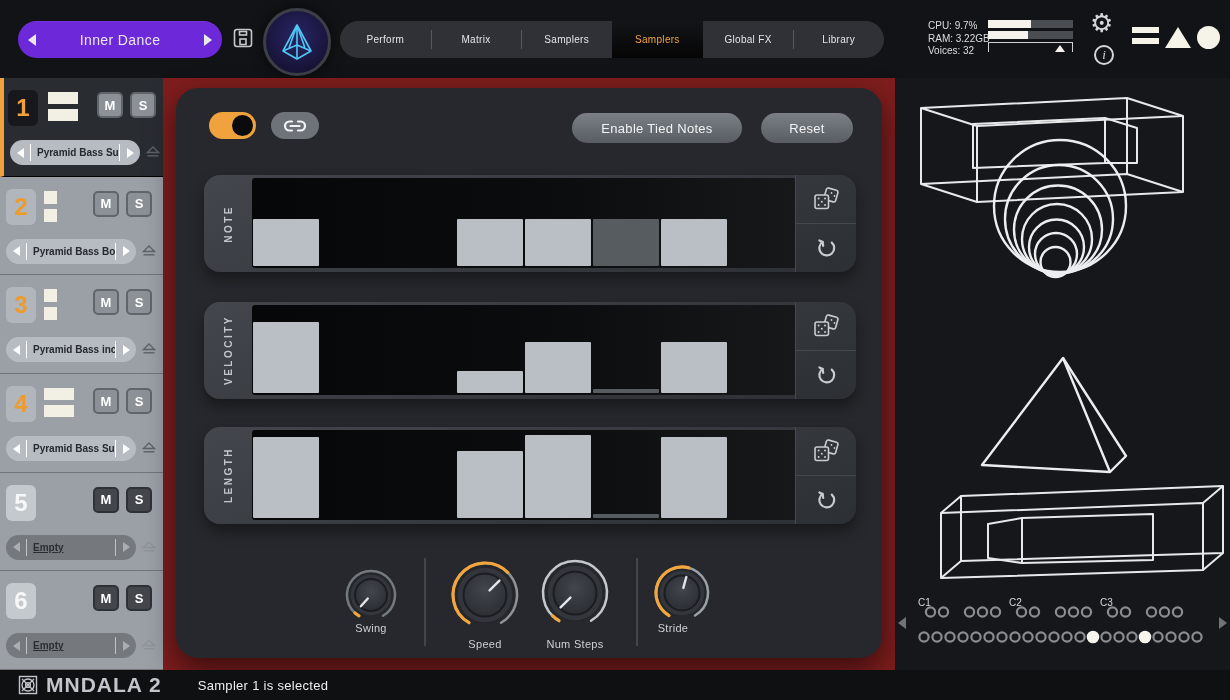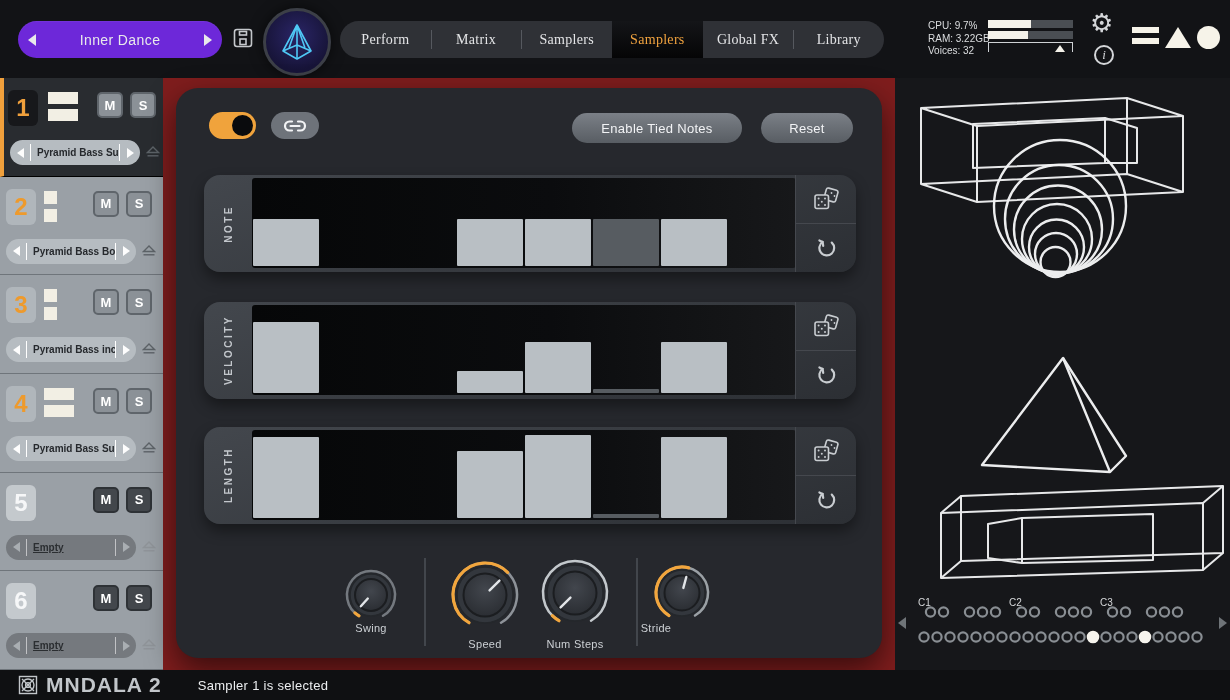--- a/index.html
+++ b/index.html
@@ -13,22 +13,22 @@
   .tri{width:0;height:0;display:inline-block;}
   .tri.l{border-top:6px solid transparent;border-bottom:6px solid transparent;border-right:8px solid #e8e9eb;}
   .tri.r{border-top:6px solid transparent;border-bottom:6px solid transparent;border-left:8px solid #e8e9eb;}
   .pp-btn{width:28px;display:flex;justify-content:center;cursor:pointer;background:none;border:none;padding:0;}
   .save-btn{position:absolute;left:232px;top:27px;background:none;border:none;padding:0;cursor:pointer;}
   .logo-medallion{position:absolute;left:263px;top:8px;width:62px;height:62px;border-radius:50%;
       background:radial-gradient(circle at 50% 40%,#2a2566 0%,#171438 70%);
       border:3px solid #3c3f47;box-shadow:0 0 14px rgba(0,0,0,.6);display:flex;align-items:center;justify-content:center;}
   .tabbar{position:absolute;left:340px;top:21px;width:544px;height:37px;border-radius:19px;background:#2f3136;
       display:flex;overflow:hidden;}
-  .tab{flex:1;display:flex;align-items:center;justify-content:center;color:#e4e5e7;font-size:14px;
-      letter-spacing:.3px;cursor:pointer;position:relative;background:none;border:none;font-family:Liberation Serif, serif;}
+  .tab{flex:1;display:flex;align-items:center;justify-content:center;color:#e4e5e7;font-size:10px;
+      letter-spacing:.3px;cursor:pointer;position:relative;background:none;border:none;font-family:Liberation Sans, sans-serif;}
   .tab.sep::before{content:"";position:absolute;left:0;top:9px;bottom:9px;width:1px;background:#56595f;}
   .tab.active{background:linear-gradient(180deg,#141518,#050506);color:#f1a33f;}
   .stats{position:absolute;left:928px;top:20px;color:#dcdee0;font-size:10px;line-height:12.5px;}
   .meters{position:absolute;left:988px;top:20px;width:85px;}
   .meter{height:8px;background:#4a4e53;margin-bottom:3px;position:relative;}
   .meter-fill{position:absolute;left:0;top:0;bottom:0;background:#f4f2ea;}
   .mtrack{height:9px;border:1.5px solid #cfd2d5;border-bottom:none;position:relative;margin-top:2px;}
   .mmarker{position:absolute;bottom:0;width:0;height:0;border-left:5px solid transparent;
       border-right:5px solid transparent;border-bottom:7px solid #f4f2ea;}
   .gear-btn{position:absolute;left:1090px;top:10px;background:none;border:none;color:#d4d6d9;font-size:26px;
@@ -544,21 +544,21 @@
                   <stop offset="0%" stop-color="#42464d"></stop>
                   <stop offset="100%" stop-color="#282b30"></stop>
                 </radialGradient>
               </defs>
               <path d="M29.00,64.52 A26,26 0 1 1 55.00,64.52" stroke="#9aa0a5" stroke-width="2.5" fill="none" stroke-linecap="round"></path>
               <path d="M29.00,64.52 A26,26 0 0 1 48.73,16.89" stroke="#f2a63d" stroke-width="3.2" fill="none" stroke-linecap="round"></path>
               <circle cx="42" cy="42" r="23" fill="#33373d" stroke="#24272b" stroke-width="1.5"></circle>
               <circle cx="42" cy="42" r="17.5" fill="url(#kg3)" stroke="#1b1d20" stroke-width="2"></circle>
               <line x1="43.358799986788235" y1="36.92888941198239" x2="46.302866624829406" y2="25.94148313794424" stroke="#e2e5e8" stroke-width="2.4" stroke-linecap="round"></line>
             </svg></div>
-          <div class="knoblabel" style="left: 420px; top: 534px;">Stride</div>
+          <div class="knoblabel" style="left: 437px; top: 534px;">Stride</div>
         </div>
     </div>
   </div>
 
   <div class="rightpanel">
     <svg id="artSvg" width="335" height="592" viewBox="0 0 335 592">
       <g fill="none" stroke="#f3f4f5" stroke-width="2" stroke-linejoin="round" opacity="0.95">
         <path d="M26,30 L232,20 L288,38 L82,48 Z"></path>
         <path d="M26,30 L26,106 M82,48 L82,124 M288,38 L288,114 M232,20 L232,96"></path>
         <path d="M26,106 L232,96 L288,114 L82,124 Z"></path>

